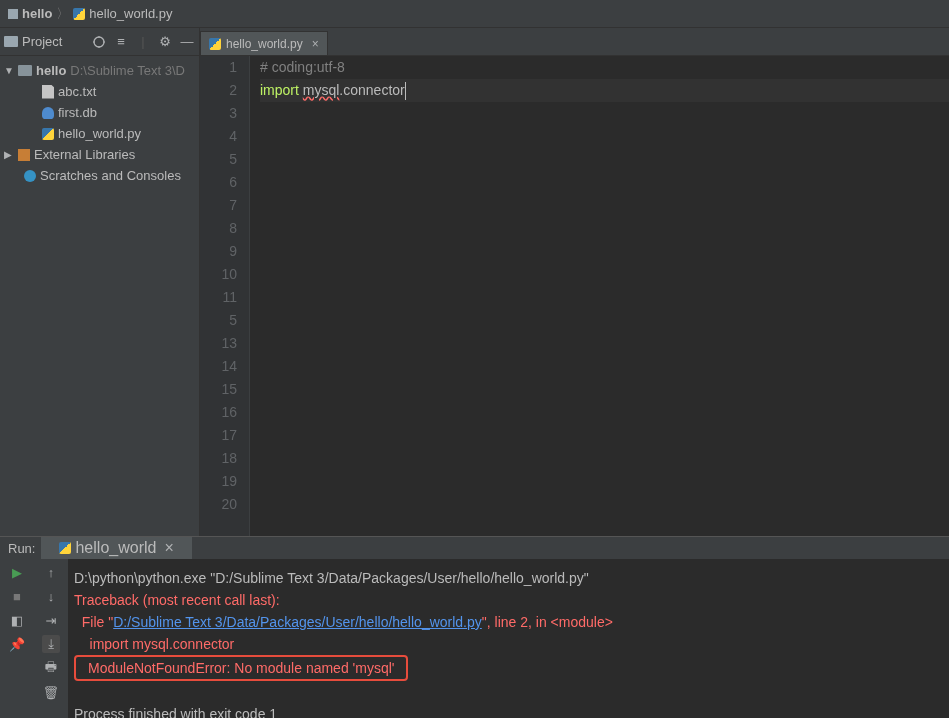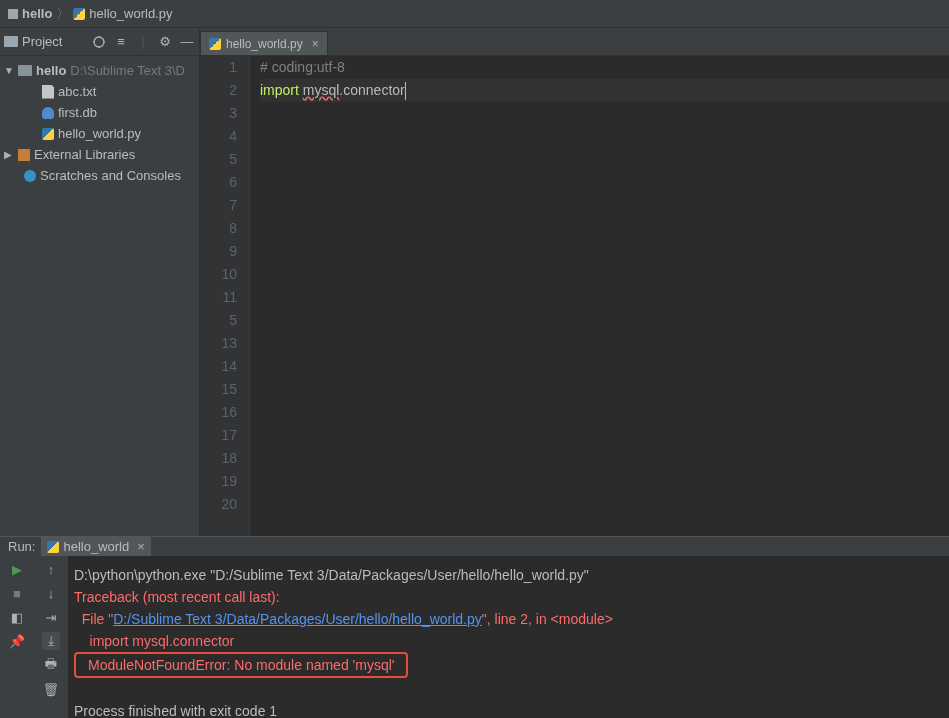--- a/index.html
+++ b/index.html
@@ -35,21 +35,21 @@
 .code { flex:1; padding-left:10px; position:relative; }
 .code .line { height:23px; white-space:pre; }
 .code .line.hl { background:#323232; }
 .kw { color:#bef264; }
 .comment { color:#808080; }
 .err-underline { text-decoration:underline wavy #ff6b68; }
 .caret { display:inline-block; width:1px; height:18px; background:#bbbbbb; vertical-align:middle; }
 .run-panel { height:182px; background:#2b2b2b; border-top:1px solid #555; display:flex; flex-direction:column; }
 .run-header { height:25px; background:#3c3f41; display:flex; align-items:center; padding:0 8px; gap:6px; }
 .run-header .title { color:#bbbbbb; }
-.run-tab { display:flex; align-items:center; gap:4px; padding:2px 6px; background:#515658; font-size:13px; }
+.run-tab { display:flex; align-items:center; gap:4px; padding:2px 18px; background:#515658; font-size:16px; }
 .run-body { flex:1; display:flex; }
 .run-tools { width:34px; background:#3c3f41; display:flex; flex-direction:column; align-items:center; padding-top:4px; gap:6px; }
 .run-tools2 { width:34px; background:#3c3f41; display:flex; flex-direction:column; align-items:center; padding-top:4px; gap:6px; }
 .tool-ic { width:18px; height:18px; display:flex; align-items:center; justify-content:center; color:#afb1b3; cursor:pointer; }
 .tool-ic.play { color:#499c54; }
 .tool-ic.active { background:#4b4b4b; border-radius:2px; }
 .console { flex:1; padding:8px 6px; font-family:Consolas,monospace; font-size:14px; line-height:22px; overflow:hidden; }
 .console .txt { color:#bbbbbb; white-space:pre; }
 .console .err { color:#ff6b68; white-space:pre; }
 .console .link { color:#5394ec; text-decoration:underline; cursor:pointer; }

